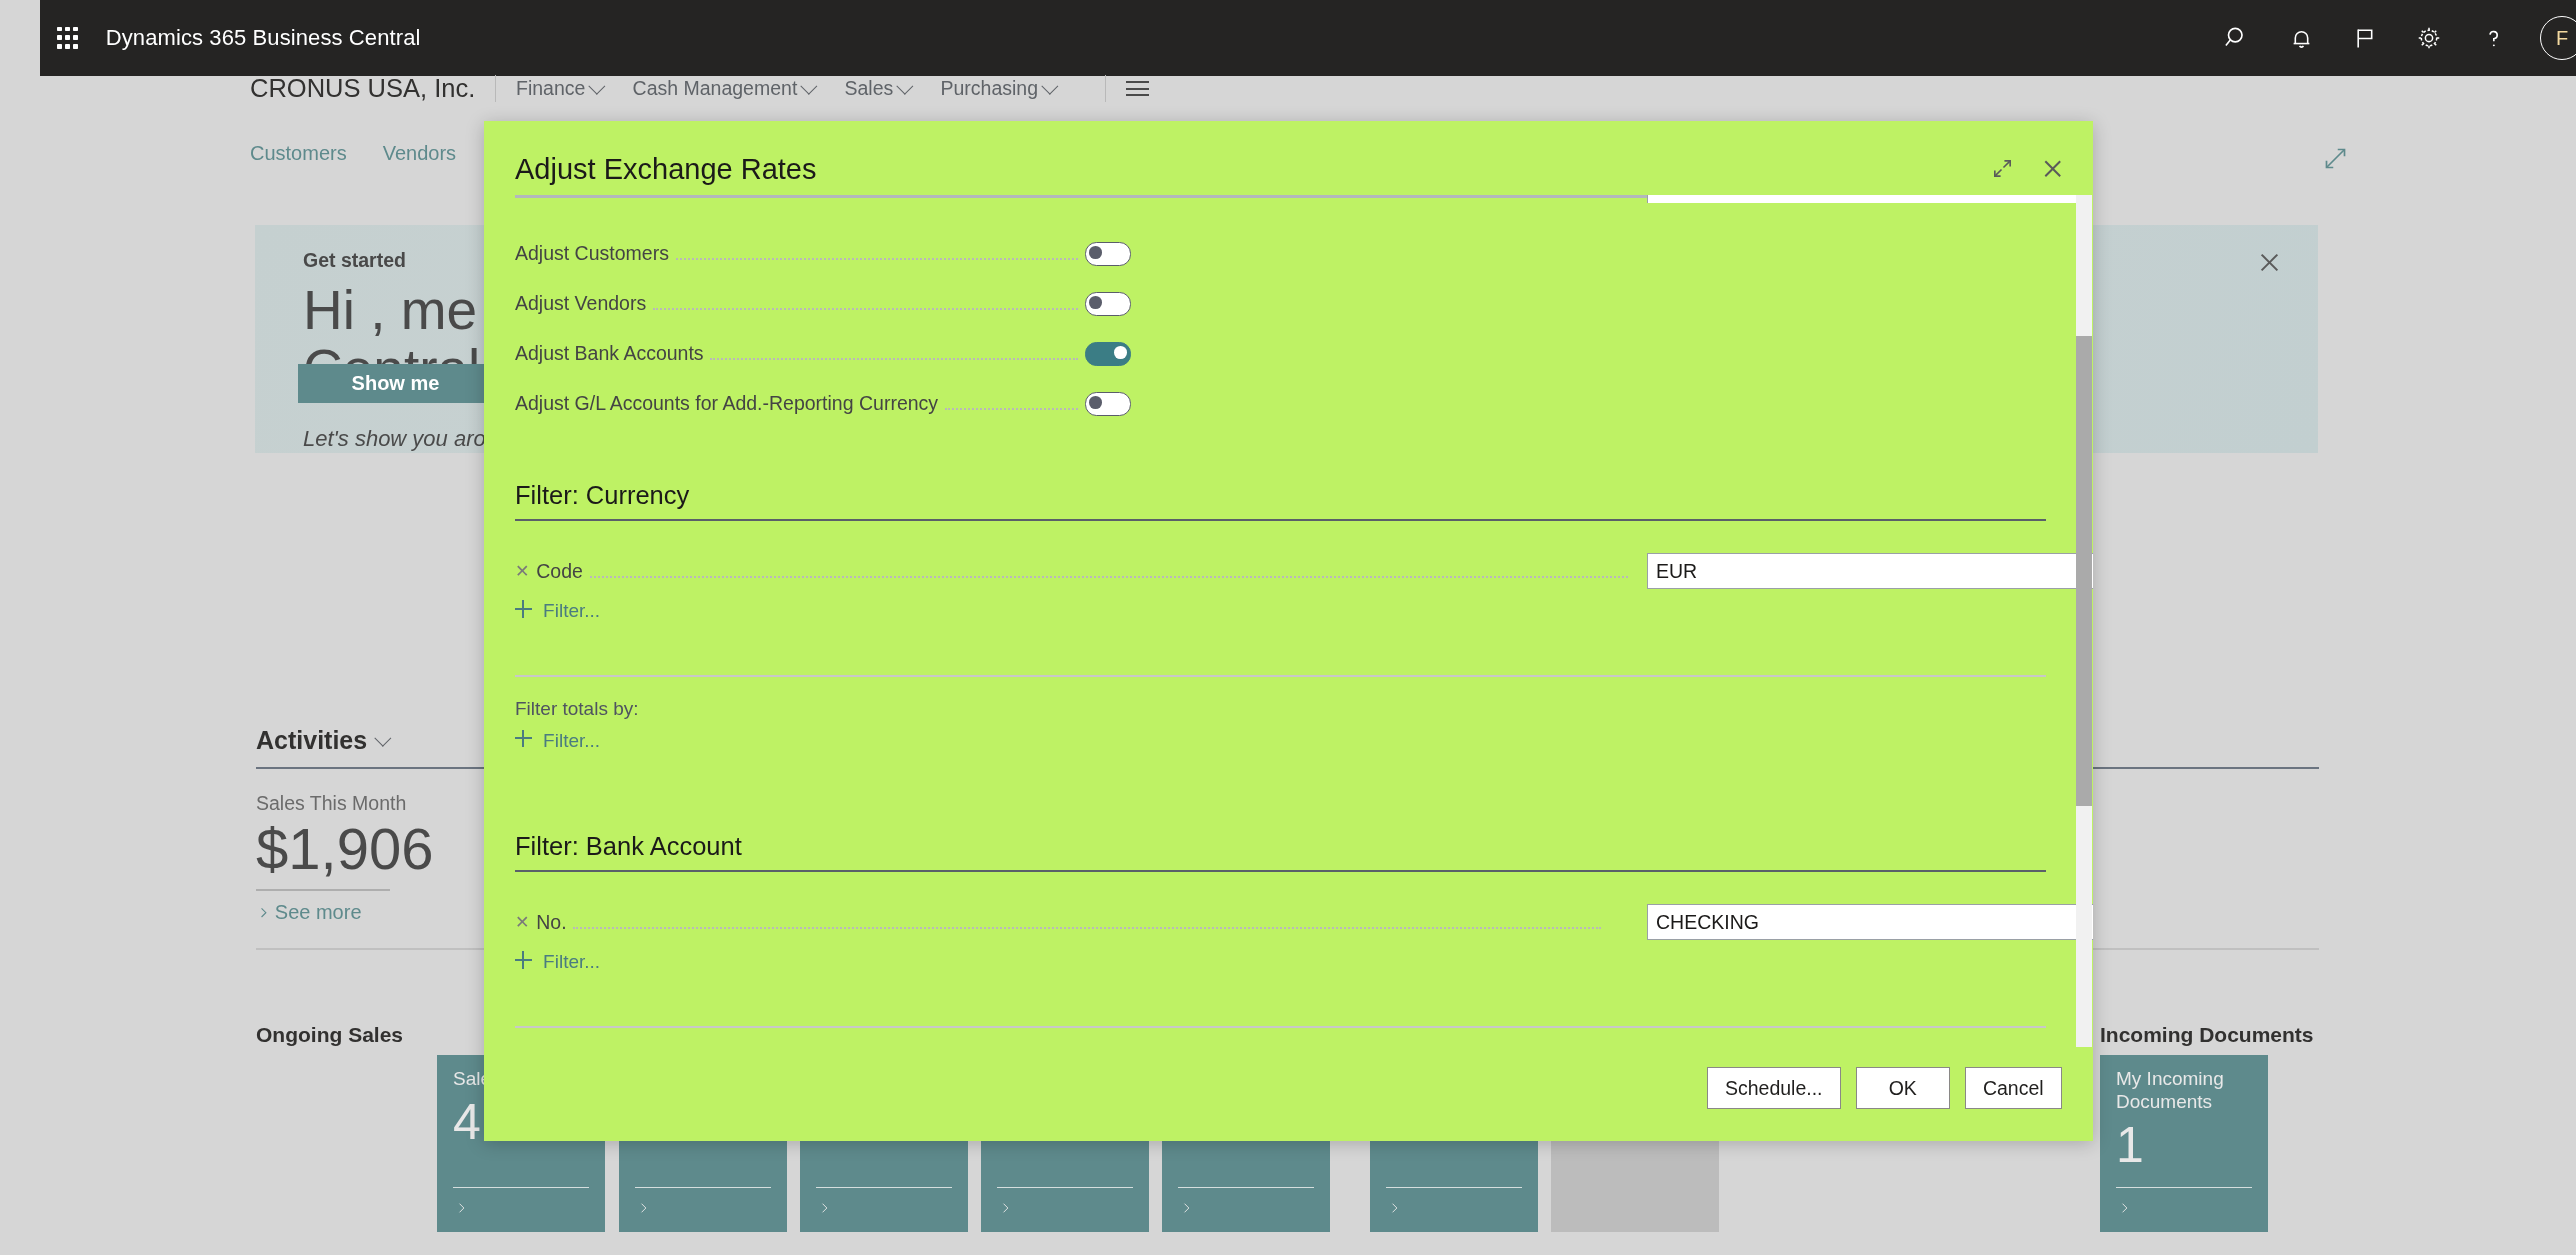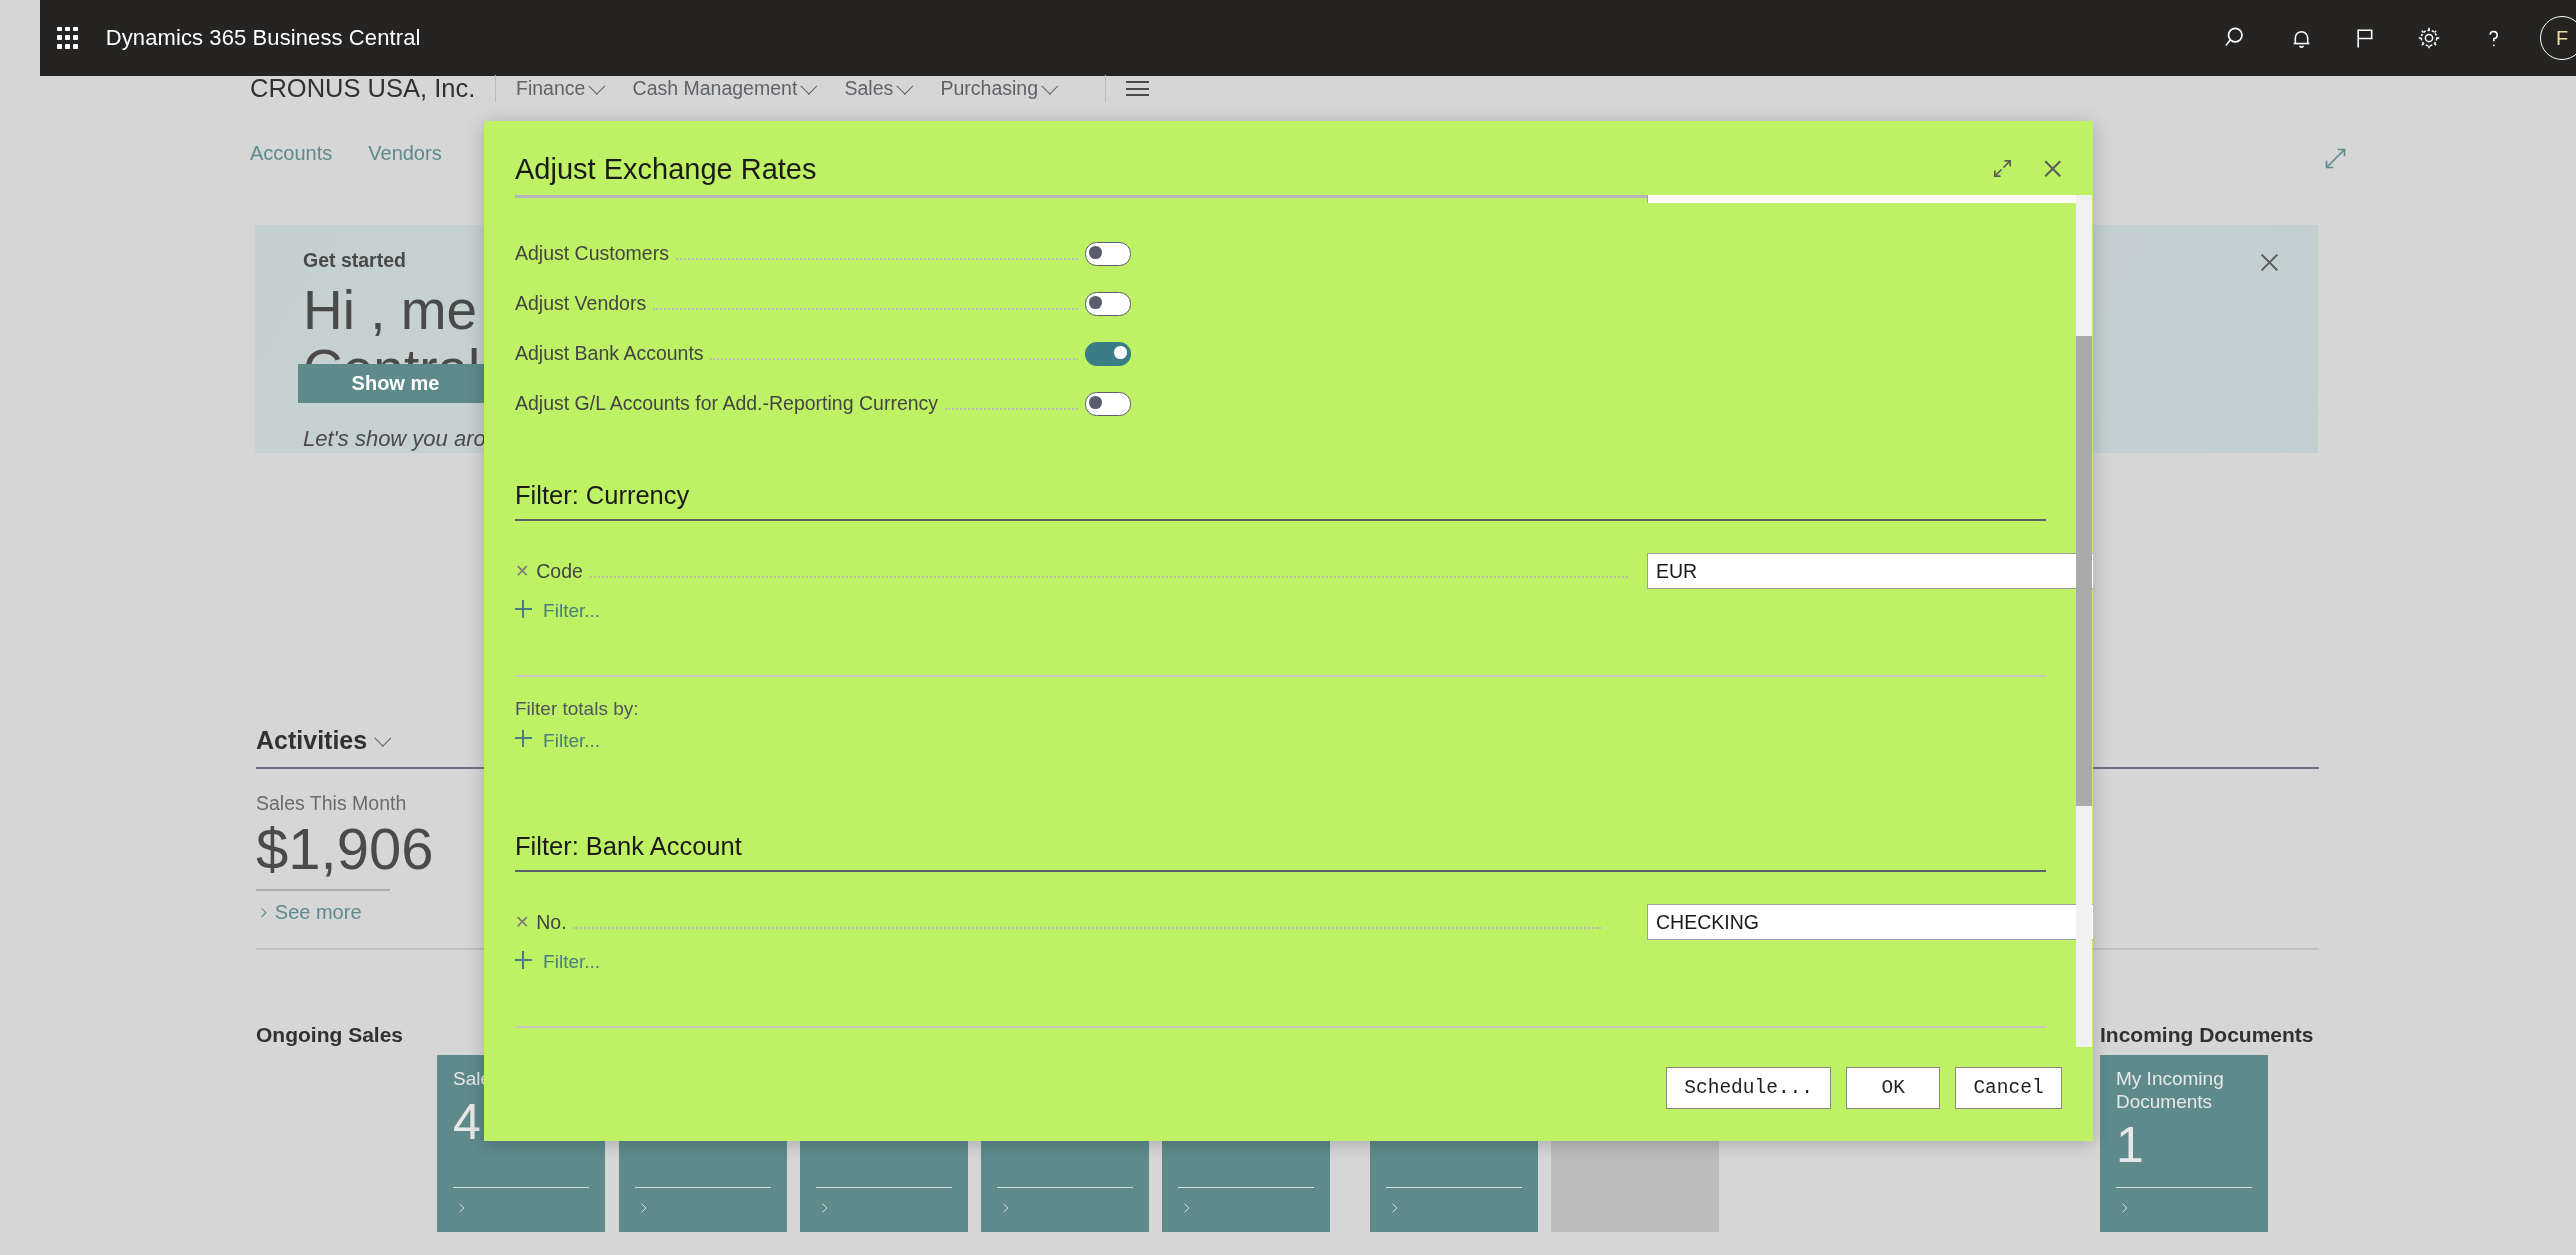--- a/index.html
+++ b/index.html
@@ -153,21 +153,21 @@
   .ftb { font-size: 19px; color: #4f5460; padding-left: 31px; }
 
   .dlg-footer {
     position: absolute; left: 0; bottom: 0; width: 1609px; height: 94px;
   }
   .footer-btns { position: absolute; right: 31px; top: 20px; display: flex; gap: 14.8px; }
   .btn {
     border: 1.3px solid #8a8886; background: #ffffff; color: #201f1e;
     font-size: 19.5px; min-width: 94px; height: 42px; padding: 0 17.4px;
     display: flex; align-items: center; justify-content: center;
-    font-family: Liberation Mono, monospace; cursor: pointer;
+    font-family: Liberation Sans, sans-serif; cursor: pointer;
   }
 </style>
 </head>
 <body>
 
 <div class="page">
 
   <div class="appbar">
     <div class="waffle">
       <i style="left:0;top:4px"></i>
@@ -242,21 +242,21 @@
     </div>
     <div class="nav-div"></div>
     <div class="hamburger">
       <span></span>
         <span></span>
         <span></span>
     </div>
   </div>
 
   <div class="subnav">
-    <a href="#">Accounts</a>
+    <a href="#">Customers</a>
     <a href="#">Vendors</a>
   </div>
   <div class="expand-ico">
     <svg width="27" height="27" viewBox="0 0 24 24" fill="none" stroke="#5e8a8c" stroke-width="1.5">
       <polyline points="14,4 20,4 20,10"></polyline>
         <polyline points="10,20 4,20 4,14"></polyline>
         <line x1="20" y1="4" x2="4" y2="20"></line>
     </svg>
   </div>
 

